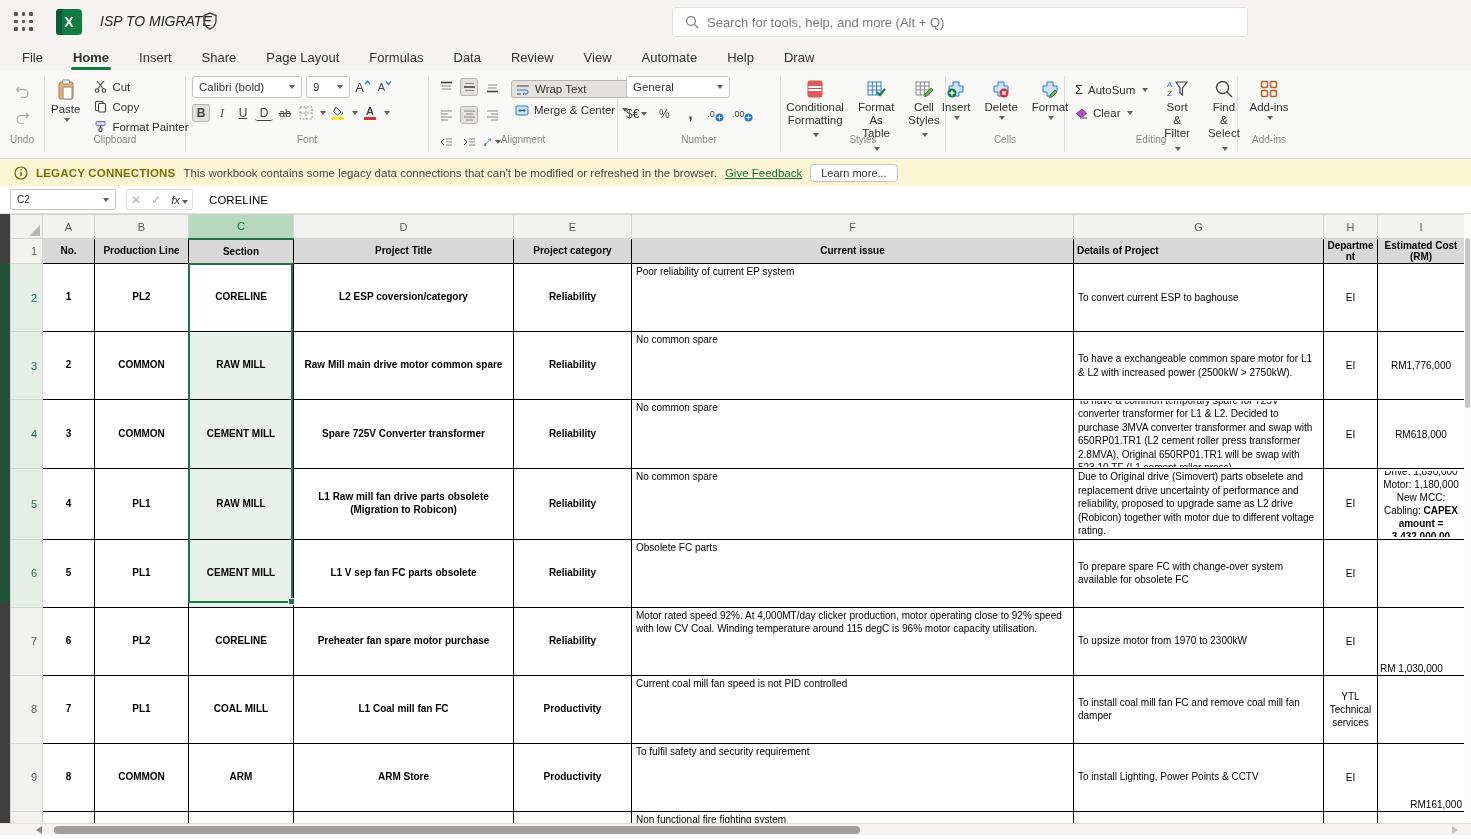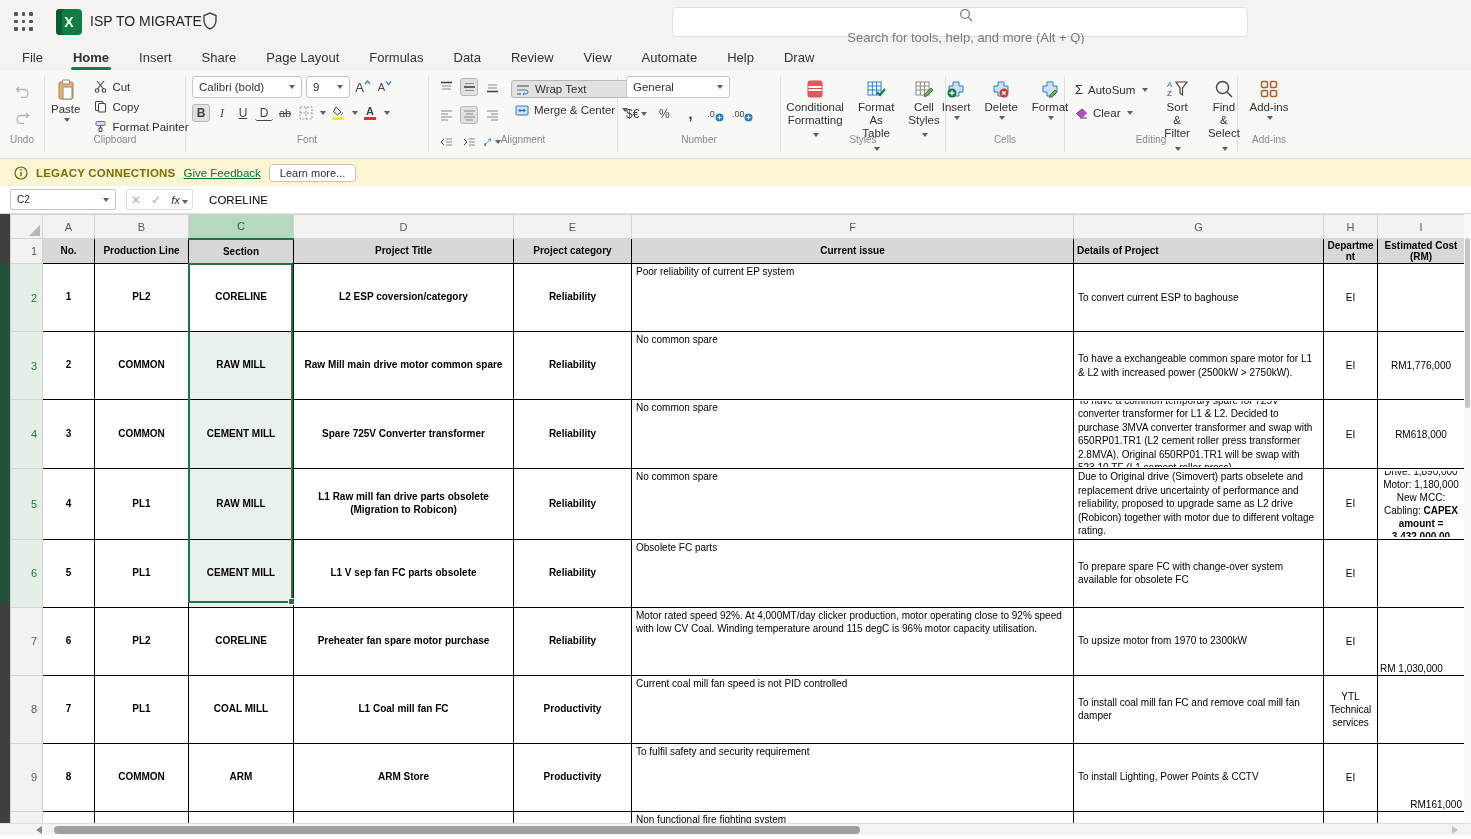--- a/index.html
+++ b/index.html
@@ -4,23 +4,23 @@
 <style>
   * { margin:0; padding:0; box-sizing:border-box; }
   html,body { width:1471px; height:839px; font-family:"Liberation Sans", sans-serif; background:#fff; overflow:hidden; }
   #stage { position:absolute; top:0; left:0; width:1471px; height:839px; background:#f4f3f2; }
 
   
   .topbar { position:absolute; top:0; left:0; width:1471px; height:44px; background:#f4f3f2; }
   .waffle { position:absolute; left:14px; top:12px; width:20px; height:20px; display:grid; grid-template-columns:repeat(3,1fr); gap:3px; cursor:pointer; }
   .waffle i { width:3.5px; height:3.5px; background:#565656; border-radius:1px; }
   .xlogo { position:absolute; left:56px; top:9px; width:26px; height:26px; background:#107C41; border-radius:4px; box-shadow:inset 6px 0 0 #0b5c31; color:#fff; font-weight:bold; font-size:14px; display:flex; align-items:center; justify-content:center; }
-  .doc-title { position:absolute; left:90px; top:13px; font-size:14px; color:#252423; }
+  .doc-title { position:absolute; left:100px; top:13px; font-size:14px; color:#252423;font-style:italic; }
   .shield { position:absolute; left:202px; top:12px; }
-  .searchbox { position:absolute; left:672px; top:7px; width:576px; height:30px; background:#fff; border:1px solid #e1dfdd; border-radius:4px; display:flex; align-items:center; padding-left:12px; gap:8px;flex-direction:column; }
+  .searchbox { position:absolute; left:672px; top:7px; width:576px; height:30px; background:#fff; border:1px solid #e1dfdd; border-radius:4px; display:flex; align-items:center; padding-left:12px; gap:8px; }
   .searchbox .ph { color:#7a7a7a; font-size:13px; }
 
   
   .menubar { position:absolute; top:44px; left:0; width:1471px; height:26px; background:#f4f3f2; display:flex; align-items:center; padding-left:20px; gap:26px; }
   .mtab { font-size:13px; color:#323130; cursor:pointer; position:relative; padding:3px 2px; }
   .mtab.active { font-weight:bold; }
   .mtab.active::after { content:""; position:absolute; left:0; right:0; bottom:-2px; height:3px; background:#107C41; border-radius:2px; }
 
   
   .ribbon { position:absolute; top:70px; left:0; width:1471px; height:89px; background:#f8f8f7; border-bottom:1px solid #e1dfdd; display:flex; }
@@ -489,20 +489,21 @@
 
   <div class="banner">
     <span>
       <svg width="14" height="14" viewBox="0 0 14 14">
           <circle cx="7" cy="7" r="6" fill="none" stroke="#6d6600" stroke-width="1.2"></circle>
           <line x1="7" y1="6" x2="7" y2="10.2" stroke="#6d6600" stroke-width="1.4"></line>
           <circle cx="7" cy="3.8" r=".9" fill="#6d6600"></circle>
         </svg>
     </span>
     <span class="btitle">LEGACY CONNECTIONS</span>
+    <span class="bmsg">This workbook contains some legacy data connections that can't be modified or refreshed in the browser.</span>
     <span class="blink">Give Feedback</span>
     <button class="bbtn">Learn more...</button>
   </div>
 
   <div class="fbar">
     <div class="namebox">
         <span>C2</span>
         <span class="chv"></span>
       </div>
     <div class="fxbtns">

